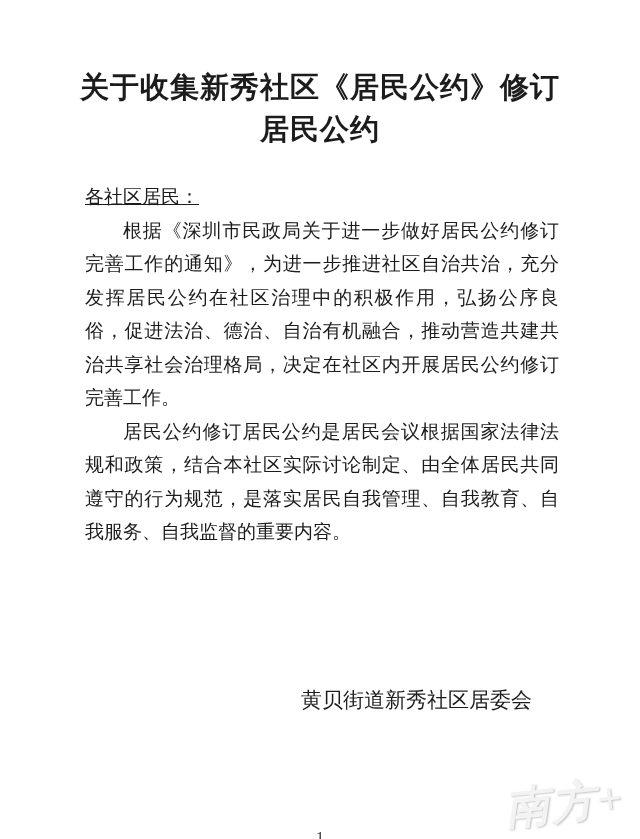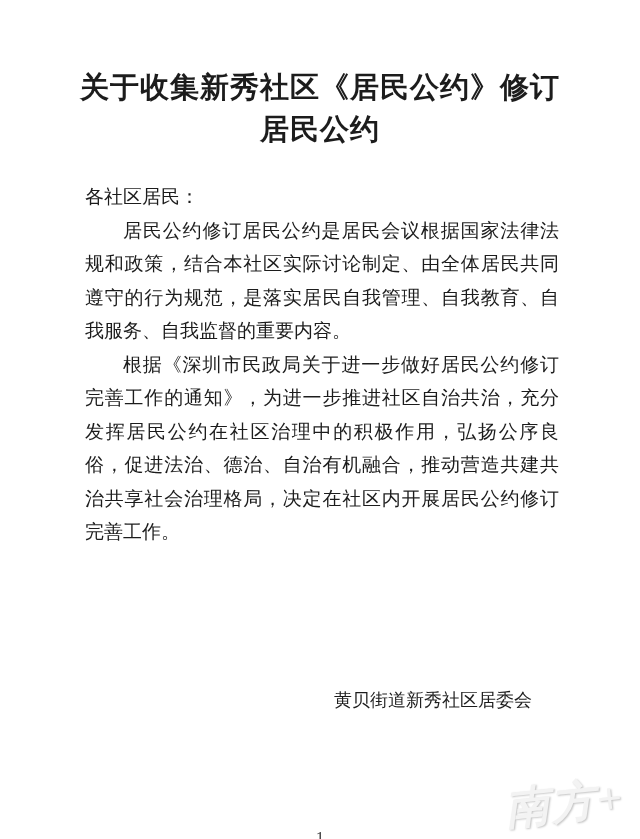--- a/index.html
+++ b/index.html
@@ -26,31 +26,32 @@
     left: 85px;
     top: 180px;
     width: 474px;
     font-size: 19px;
     line-height: 33.5px;
     text-align: justify;
     text-justify: inter-ideograph;
   }
   .salutation {
     text-indent: 0;
+    text-decoration: underline;
   }
   .para {
     text-indent: 2em;
     margin: 0;
   }
   .sign-block {
     position: absolute;
     top: 680px;
     right: 108px;
     text-align: center;
-    font-size: 18px;
+    font-size: 21px;
     line-height: 41px;
   }
   .watermark {
     position: absolute;
     right: 16px;
     bottom: 6px;
     font-size: 44px;
     font-style: italic;
     font-weight: bold;
     color: #f3f3f3;
@@ -73,22 +74,22 @@
 
 <div class="page">
 
   <h1 class="title">
     <span>关于收集新秀社区《居民公约》修订</span><br>
     <span>居民公约</span>
   </h1>
 
   <div class="body-text">
     <p class="salutation">各社区居民：</p>
+    <p class="para">根据《深圳市民政局关于进一步做好居民公约修订完善工作的通知》，为进一步推进社区自治共治，充分发挥居民公约在社区治理中的积极作用，弘扬公序良俗，促进法治、德治、自治有机融合，推动营造共建共治共享社会治理格局，决定在社区内开展居民公约修订完善工作。</p>
     <p class="para">居民公约修订居民公约是居民会议根据国家法律法规和政策，结合本社区实际讨论制定、由全体居民共同遵守的行为规范，是落实居民自我管理、自我教育、自我服务、自我监督的重要内容。</p>
-    <p class="para">根据《深圳市民政局关于进一步做好居民公约修订完善工作的通知》，为进一步推进社区自治共治，充分发挥居民公约在社区治理中的积极作用，弘扬公序良俗，促进法治、德治、自治有机融合，推动营造共建共治共享社会治理格局，决定在社区内开展居民公约修订完善工作。</p>
   </div>
 
   <div class="sign-block">
     <div>黄贝街道新秀社区居委会</div>
   </div>
 
   <div class="watermark">南方+</div>
 
   <div class="page-number">1</div>
 

